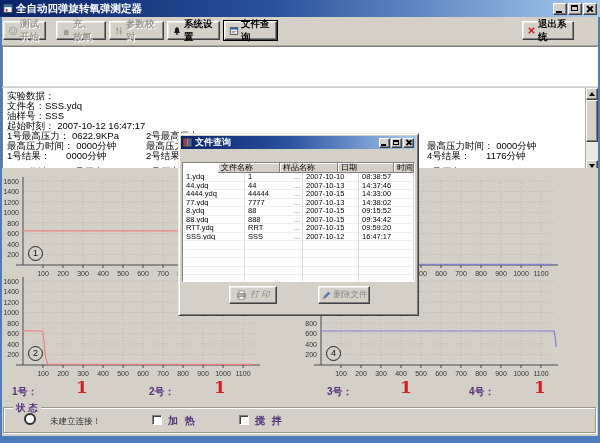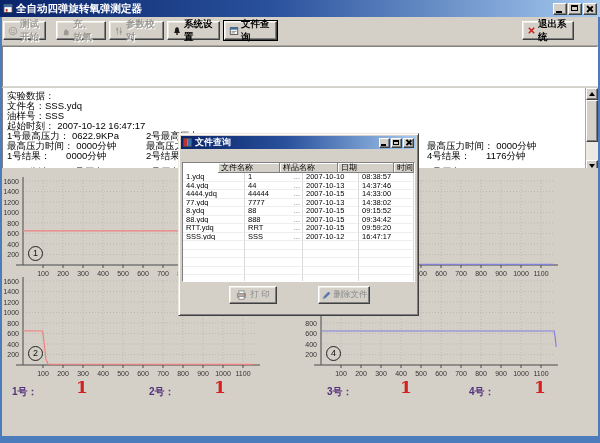--- a/index.html
+++ b/index.html
@@ -442,20 +442,29 @@
 
   <span class="blabel" style="left:12px;">1号：</span>
   <span class="bval" style="left:76px;">1</span>
   <span class="blabel" style="left:149px;">2号：</span>
   <span class="bval" style="left:214px;">1</span>
   <span class="blabel" style="left:327px;text-align:right;">3号：</span>
   <span class="bval" style="left:400px;">1</span>
   <span class="blabel" style="left:469px;">4号：</span>
   <span class="bval" style="left:534px;">1</span>
 
+  <div class="status">
+    <span class="status-label">状 态</span>
+    <span class="ind-circle"></span>
+    <span class="status-msg">未建立连接！</span>
+    <span class="cbox" style="left:148px;"></span>
+    <span class="cblabel" style="left:164px;">加  热</span>
+    <span class="cbox" style="left:235px;"></span>
+    <span class="cblabel" style="left:251px;">搅  拌</span>
+  </div>
 
   <div class="edge" style="left:0;"></div>
   <div class="edge" style="right:0;"></div>
   <div class="bstrip"></div>
 
   <div class="dialog">
     <div class="dtitle">
       <span class="icon" style="width:9px;height:9px;">
         <svg width="9" height="9" viewBox="0 0 10 10">
             <rect x="0.5" y="0.5" width="9" height="9" fill="#fff" stroke="#404040"></rect>
@@ -579,21 +588,21 @@
             <div class="fcell w3"></div>
           </div>
           <div class="frow">
             <div class="fcell w0"></div>
             <div class="fcell w1"></div>
             <div class="fcell w2"></div>
             <div class="fcell w3"></div>
           </div>
         </div>
     </div>
-    <div class="dbtn" style="left:50px;width:48px;">
+    <div class="dbtn" style="left:50px;width:48px;font-style:italic;">
       <span class="icon" style="width:11px;height:10px;">
         <svg width="11" height="10" viewBox="0 0 12 11">
             <rect x="1.5" y="4" width="9" height="4" fill="#b8b5ae" stroke="#8a8a8a"></rect>
             <rect x="3.2" y="1" width="5.6" height="3" fill="#fff" stroke="#8a8a8a"></rect>
             <rect x="3.2" y="7" width="5.6" height="3.2" fill="#fff" stroke="#8a8a8a"></rect>
             <circle cx="9" cy="5.5" r="0.7" fill="#c05050"></circle>
           </svg>
       </span>
       <span>打 印</span>
     </div>

